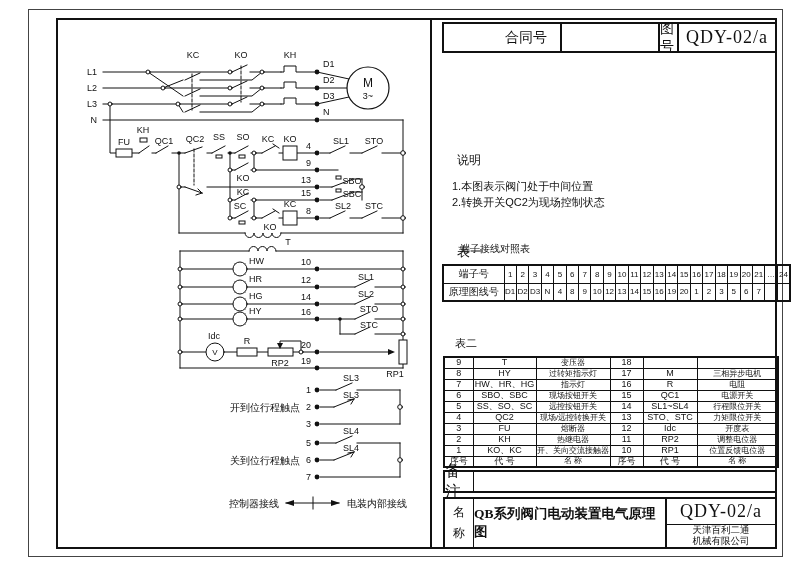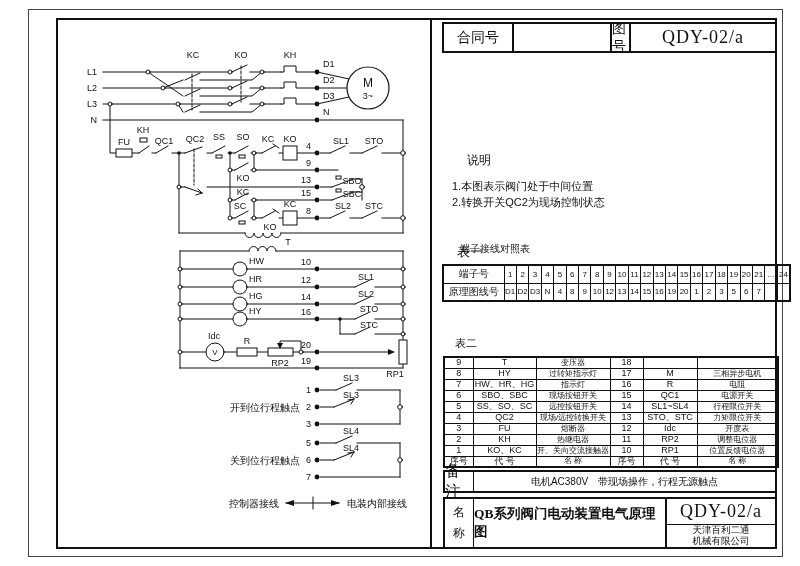--- a/index.html
+++ b/index.html
@@ -6,31 +6,31 @@
   *{box-sizing:border-box;}
   .page{position:relative;width:800px;height:566px;background:#ffffff;
         font-family:"Liberation Sans",sans-serif;color:#111;overflow:hidden;}
   .frame-outer{position:absolute;left:28px;top:9px;width:755px;height:548px;border:1px solid #444;}
   .frame-inner{position:absolute;left:56px;top:18px;width:721px;height:531px;border:2px solid #111;}
   .divider{position:absolute;left:430px;top:18px;width:2px;height:531px;background:#111;}
   svg{position:absolute;left:0;top:0;}
   svg text{fill:#111;font-family:"Liberation Sans",sans-serif;}
 
   
-  .hbox{position:absolute;left:442px;top:22px;width:335px;height:31px;display:flex;border:2px solid #111;}
+  .hbox{position:absolute;left:442px;top:22px;width:335px;height:31px;display:flex;border:2px solid #111;padding-left:48px;}
   .hbox>div{border-right:2px solid #111;display:flex;align-items:center;justify-content:center;}
   .hbox>div:last-child{border-right:none;}
   .h-c1{width:70px;font-size:14px;}
   .h-c2{width:98px;}
   .h-c3{width:19px;font-size:14px;}
   .h-c4{flex:1;font-family:"Liberation Serif",serif;font-size:18px;letter-spacing:1px;}
 
   
   .notes{position:absolute;left:452px;top:152px;width:310px;font-size:11px;line-height:1.45;}
-  .notes .nt{font-size:12px;margin-bottom:10px;margin-left:15px;}
+  .notes .nt{font-size:12px;margin-bottom:10px;margin-left:5px;}
 
   .t1label{position:absolute;left:457px;top:211px;font-size:13px;margin-top:32px;}
   .t1title{position:absolute;left:460px;top:242px;font-size:10px;}
 
   table{border-collapse:collapse;table-layout:fixed;}
   td,th{border:1px solid #111;text-align:center;padding:0;font-weight:normal;overflow:hidden;white-space:nowrap;}
 
   .t1{position:absolute;left:442px;top:264px;width:349px;border:2px solid #111;}
   .t1 td,.t1 th{height:18px;font-size:8px;}
   .t1 th{width:61px;font-size:10px;}
@@ -449,21 +449,20 @@
           <td class="nm">名 称</td>
           <td>序号</td>
           <td>代 号</td>
           <td class="nm">名 称</td>
         </tr>
       </tbody>
   </table>
 
   <div class="remark">
     <div class="rl">备注</div>
-    <div class="rt">电机AC380V　带现场操作，行程无源触点</div>
   </div>
 
   <div class="tblock">
     <div class="tb-label">
       <span>名</span>
       <span>称</span>
     </div>
     <div class="tb-main">QB系列阀门电动装置电气原理图</div>
     <div class="tb-right">
       <div class="tb-no">QDY-02/a</div>

